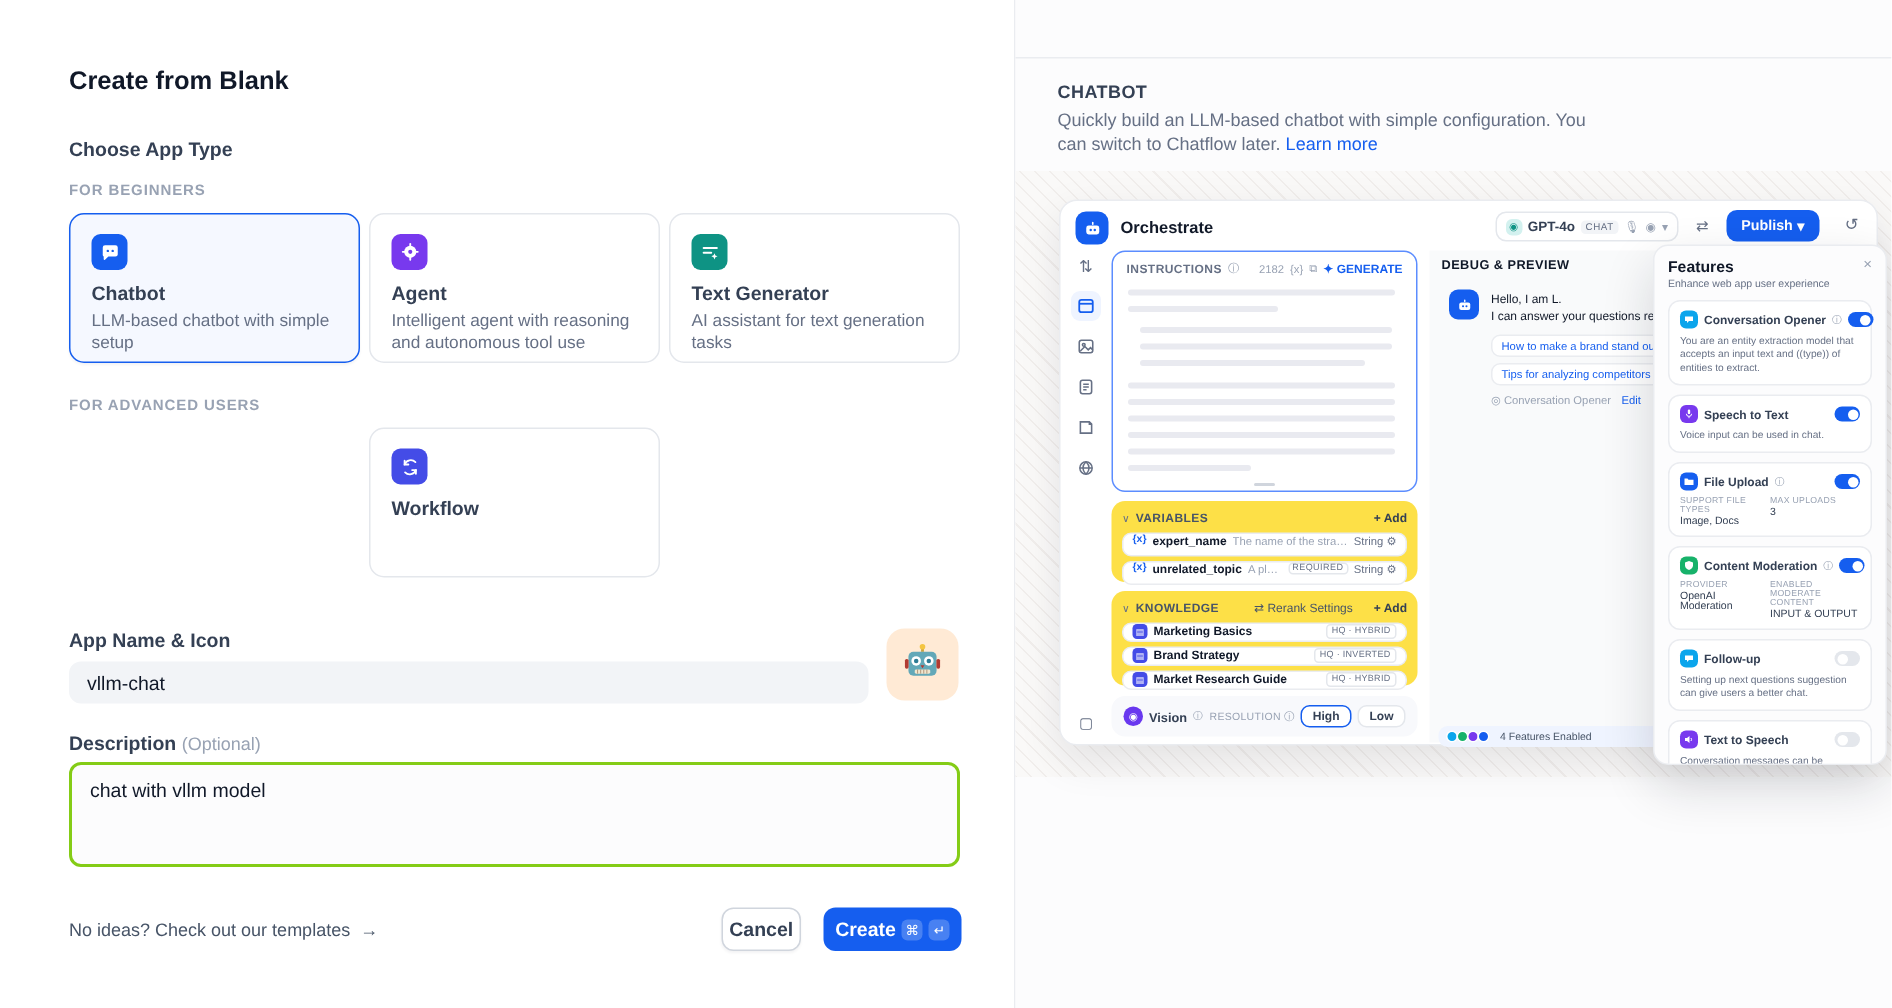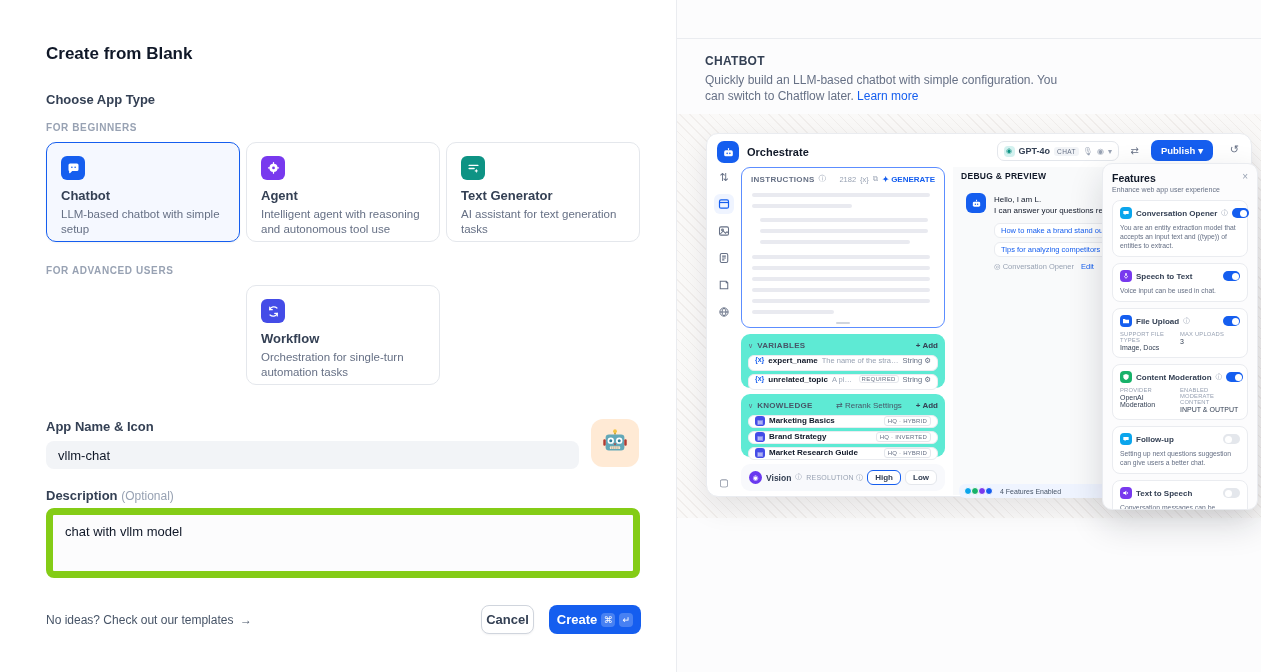--- a/index.html
+++ b/index.html
@@ -18,21 +18,21 @@
   .type-icon svg { width:15px; height:15px; }
   .card-name { margin-top:8px; font-size:13px; font-weight:bold; color:#344054; }
   .card-desc { margin-top:4px; font-size:11.5px; color:#667085; line-height:15px; }
   .c-chatbot { background:#155eef; } .c-agent { background:#7839ee; } .c-textgen { background:#0e9384; }
   .c-chatflow { background:#0ba5ec; } .c-workflow { background:#444ce7; }
 
   .field-label { position:absolute; left:46px; font-size:13px; font-weight:bold; color:#344054; }
   .optional { font-weight:normal; font-size:12px; color:#98a2b3; }
   .name-input { position:absolute; left:46px; top:441px; width:533px; height:28px; background:#f2f4f7; border:none; border-radius:8px; padding:0 12px; font-size:13px; color:#101828; font-family:"Liberation Sans",sans-serif; }
   .icon-picker { position:absolute; left:591px; top:419px; width:48px; height:48px; border-radius:12px; background:#ffead5; display:flex; align-items:center; justify-content:center; cursor:pointer; }
-  .desc-area { position:absolute; left:46px; top:508px; width:594px; height:70px; background:#fcfcfd; border:7px solid #84cc16; border-radius:8px; padding:8px 12px; font-size:13px; color:#101828; resize:none; font-family:"Liberation Sans",sans-serif; line-height:17px; }
+  .desc-area { position:absolute; left:46px; top:508px; width:594px; height:70px; background:#fcfcfd; border:2px solid #84cc16; border-radius:8px; padding:8px 12px; font-size:13px; color:#101828; resize:none; font-family:"Liberation Sans",sans-serif; line-height:17px; }
 
   .tpl-link { position:absolute; left:46px; top:613px; font-size:12px; color:#475467; cursor:pointer; }
   .btn { position:absolute; height:29px; border-radius:8px; font-size:13px; font-weight:bold; display:flex; align-items:center; justify-content:center; cursor:pointer; }
   .btn-cancel { left:481px; top:605px; width:53px; background:#fff; border:1px solid #d0d5dd; color:#344054; box-shadow:0 1px 2px rgba(16,24,40,.05); }
   .btn-create { left:549px; top:605px; width:92px; background:#155eef; color:#fff; gap:4px; }
   .kbd { display:inline-flex; align-items:center; justify-content:center; width:14px; height:14px; border-radius:4px; background:rgba(255,255,255,.22); font-size:9px; font-weight:normal; }
 
   
   .right { position:absolute; left:677px; top:0; width:584px; height:672px; background:#fcfcfd; }
   .right-topline { position:absolute; left:0; top:38px; width:584px; height:1px; background:#eaecf0; }
@@ -62,21 +62,21 @@
 
   .instructions { position:absolute; left:34px; top:33px; width:204px; height:161px; border:1.5px solid #5c8dff; border-radius:9px; background:#fff; }
   .ins-head { display:flex; align-items:center; gap:4px; padding:6px 9px 2px; }
   .ins-label { font-size:8px; font-weight:bold; color:#667085; letter-spacing:.3px; }
   .ins-count { margin-left:auto; font-size:7.5px; color:#98a2b3; }
   .ins-ico { font-size:7.5px; color:#98a2b3; }
   .ins-gen { font-size:8px; font-weight:bold; color:#155eef; cursor:pointer; }
   .skel { margin:0 10px; height:4px; border-radius:2px; background:#e9eaf0; }
   .handle { position:absolute; bottom:3px; left:50%; width:14px; height:2px; margin-left:-7px; border-radius:2px; background:#d0d5dd; }
 
-  .sect { position:absolute; left:34px; width:204px; background:#5eead4; border-radius:9px; padding:5px 7px; }
+  .sect { position:absolute; left:34px; width:204px; background:#fde047; border-radius:9px; padding:5px 7px; }
   .sect-head { display:flex; align-items:center; gap:4px; height:13px; }
   .sect-title { font-size:8px; font-weight:bold; color:#475467; letter-spacing:.3px; }
   .chev { font-size:7px; color:#667085; }
   .sect-add { margin-left:auto; font-size:8px; font-weight:bold; color:#344054; cursor:pointer; }
   .rerank { margin-left:auto; font-size:8px; color:#475467; cursor:pointer; }
   .rerank + .sect-add { margin-left:10px; }
   .row { display:flex; align-items:flex-start; gap:4px; background:#fff; border:1px solid #eaecf0; border-radius:6px; height:16px; margin-top:3px; padding:0 6px; }
   .vx { font-size:7px; font-weight:bold; color:#155eef; }
   .row-name { font-size:8px; font-weight:bold; color:#101828; white-space:nowrap; }
   .row-desc { font-size:7.5px; color:#98a2b3; white-space:nowrap; overflow:hidden; text-overflow:ellipsis; flex:1; }
@@ -172,21 +172,20 @@
 
     <div class="card" style="left:246px;top:285px">
       <div class="type-icon c-workflow">
         <svg viewBox="0 0 24 24" fill="none" stroke="#fff" stroke-width="2" stroke-linecap="round">
             <path d="M17.5 6.5A7 7 0 0 0 6 9"></path>
             <path d="M6.5 17.5A7 7 0 0 0 18 15"></path>
             <path d="M6 5v4h4M18 19v-4h-4"></path>
           </svg>
       </div>
       <div class="card-name">Workflow</div>
-      <div class="card-desc">Orchestration for single-turn automation tasks</div>
     </div>
 
     <div class="field-label" style="top:419px">App Name &amp; Icon</div>
     <input class="name-input" value="vllm-chat" style="">
     <div class="icon-picker">
       <svg width="30" height="30" viewBox="0 0 32 32">
         <rect x="15" y="3" width="2" height="4" fill="#c9a33c"></rect>
           <circle cx="16" cy="3.4" r="2" fill="#f4c542"></circle>
         <rect x="6" y="7" width="20" height="17" rx="3.5" fill="#63a8b8"></rect>
         <rect x="3.5" y="12" width="2.6" height="7" rx="1.2" fill="#b23b32"></rect>

